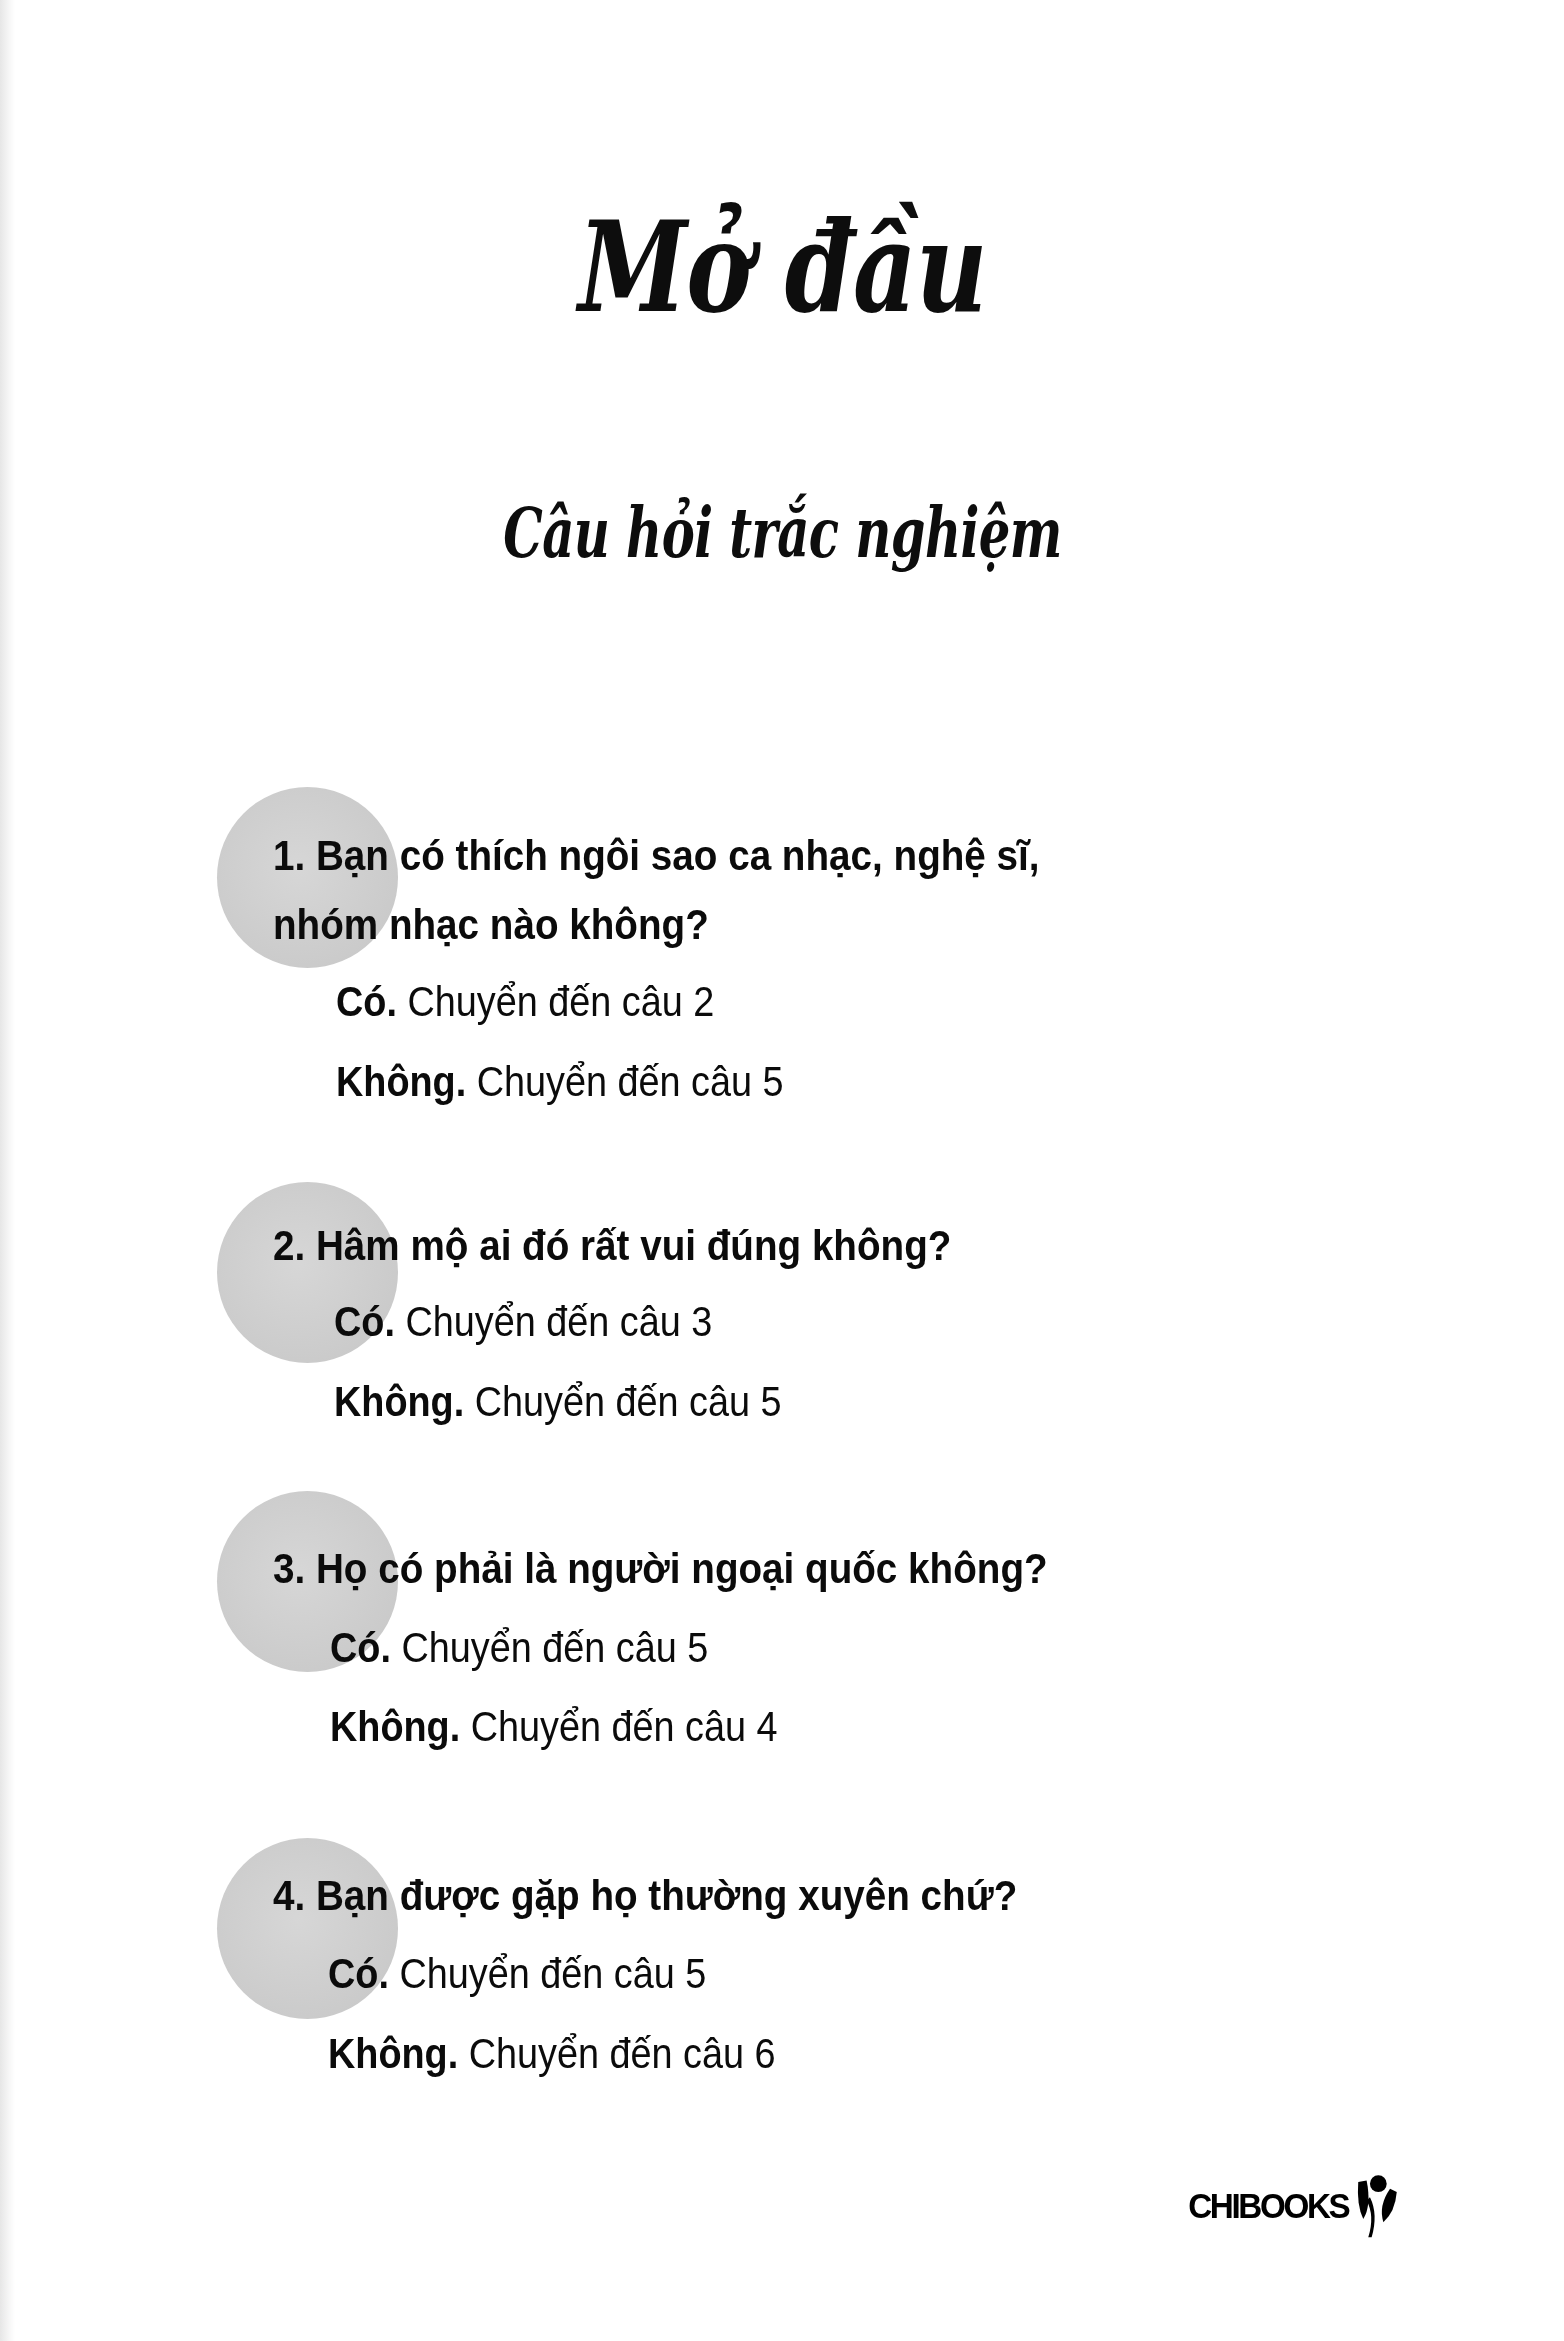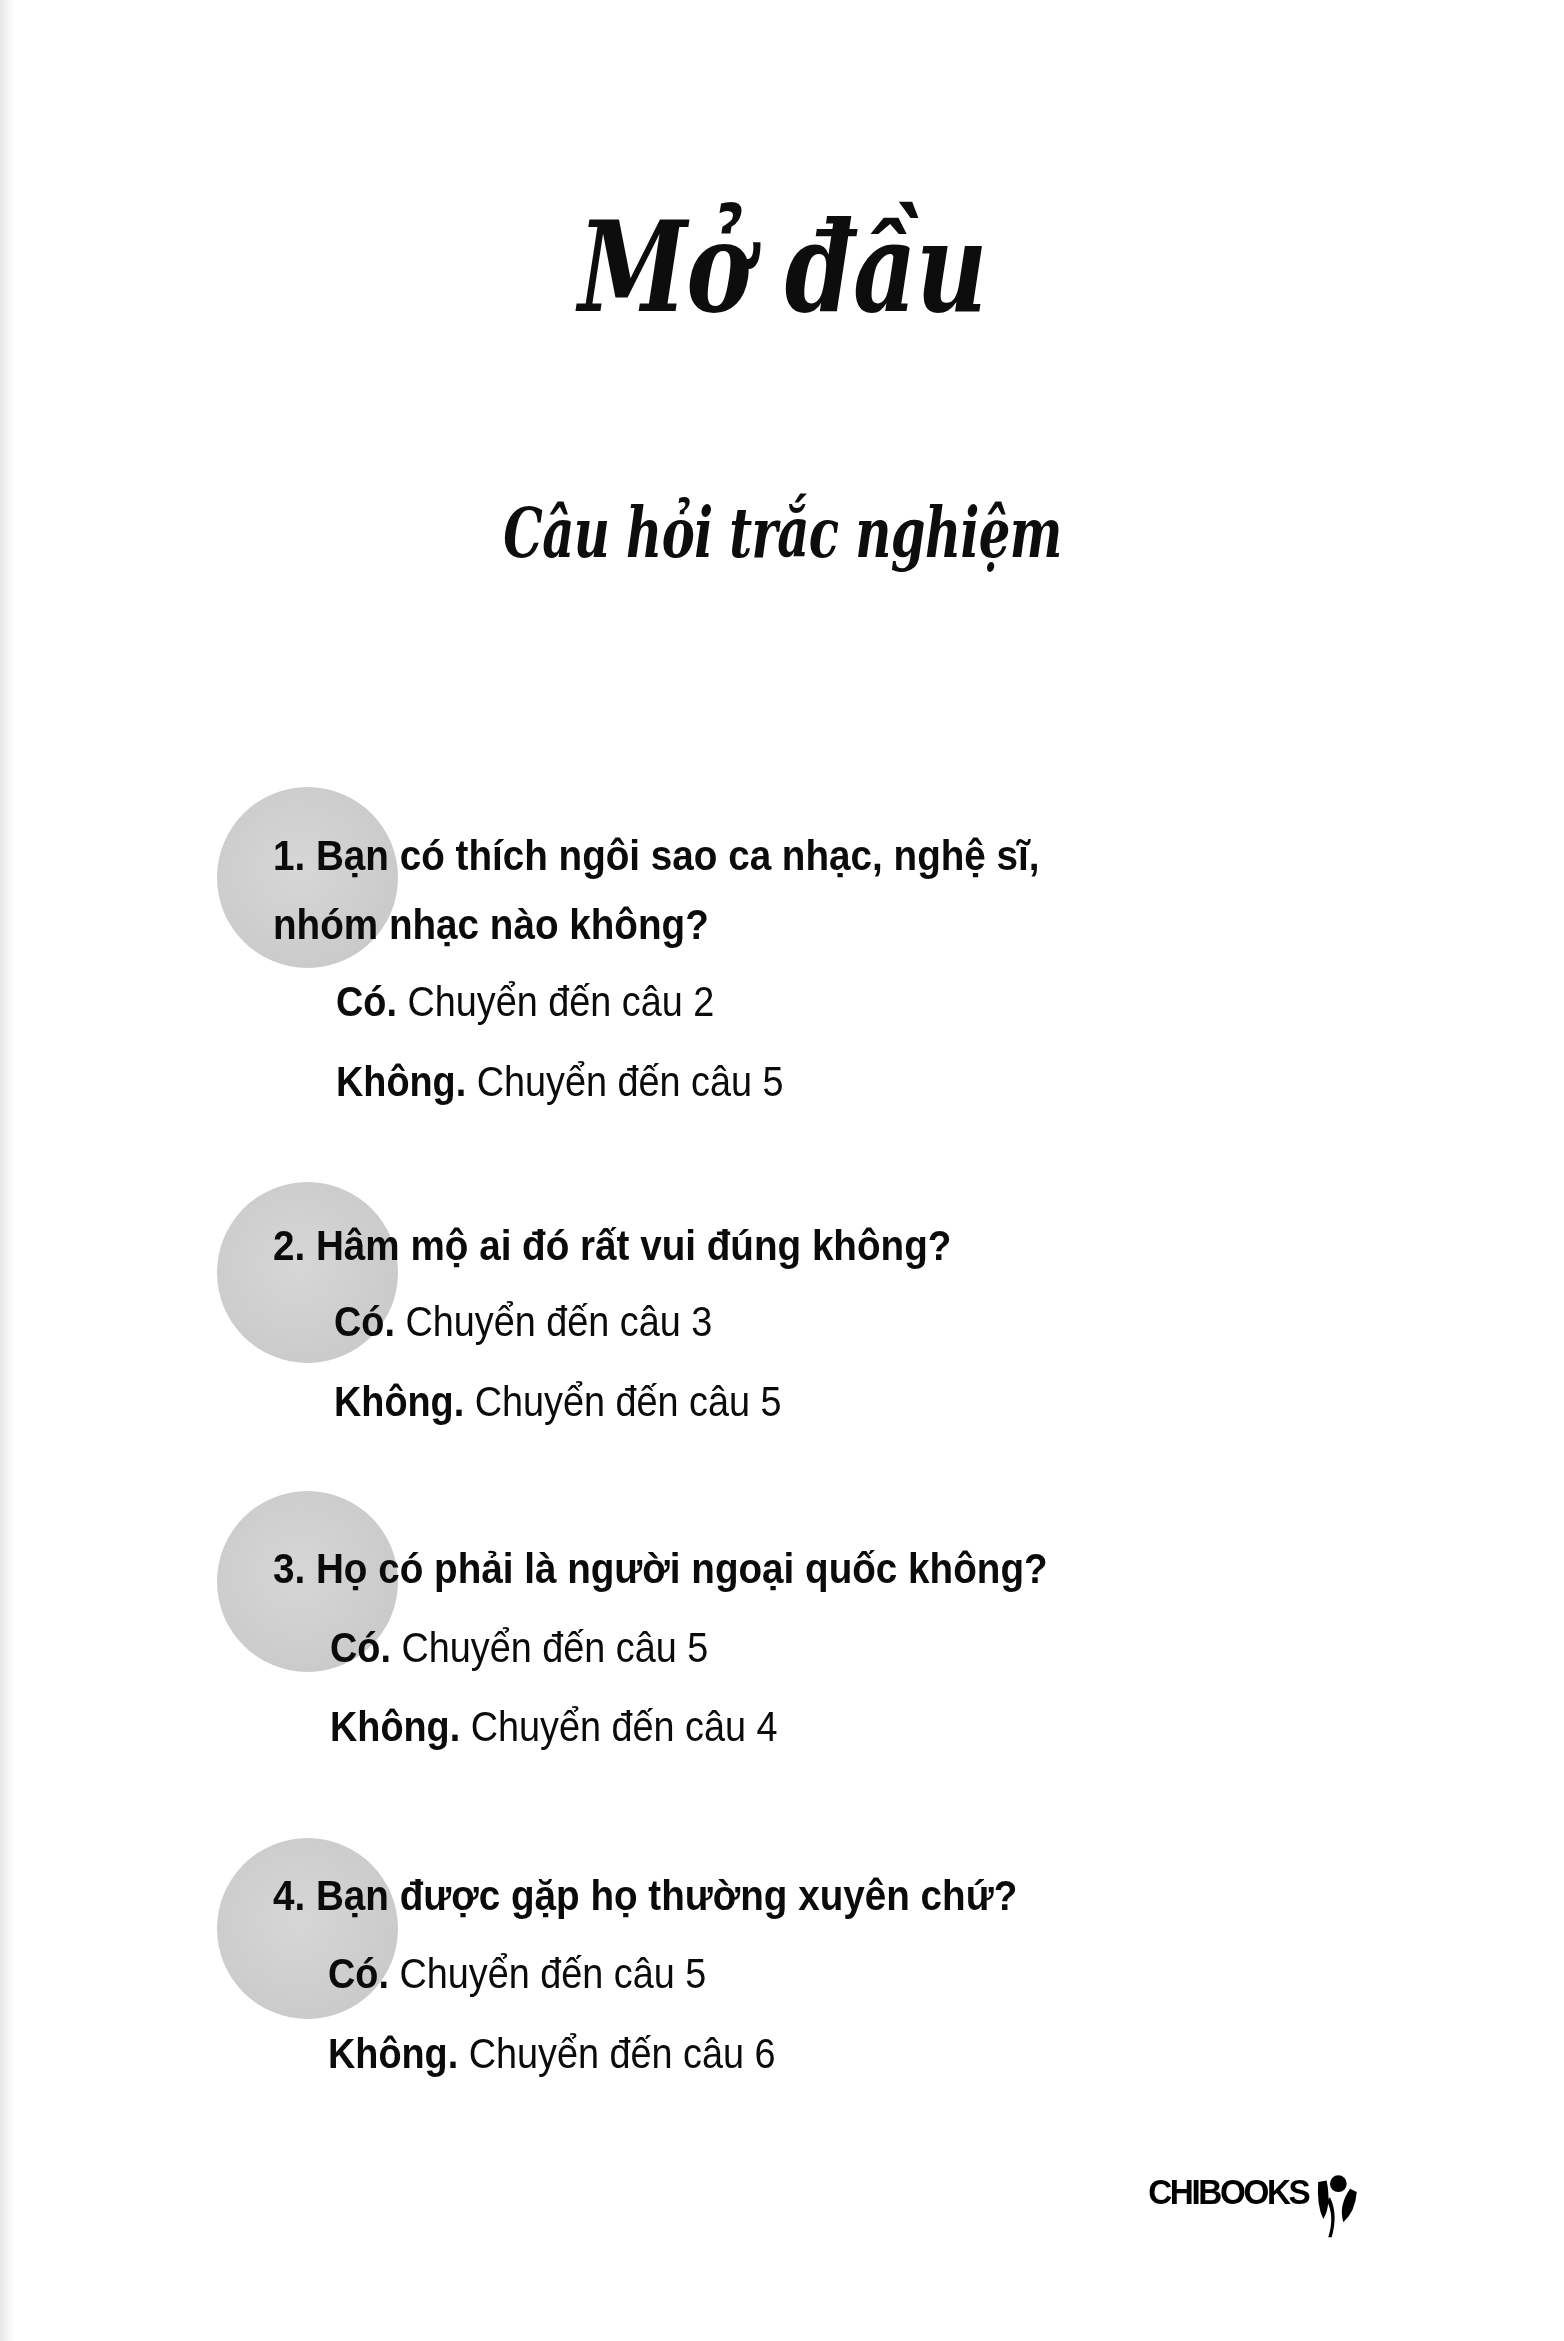--- a/index.html
+++ b/index.html
@@ -31,21 +31,21 @@
     font-family: "Liberation Sans", sans-serif; font-weight: bold;
     font-size: 42px; line-height: 69px; color: #0b0b0b;
     transform: scaleX(0.92); transform-origin: left;
   }
   .answer {
     position: absolute; font-family: "Liberation Sans", sans-serif;
     font-size: 42px; color: #0b0b0b; transform: scaleX(0.9); transform-origin: left;
   }
   .answer b { font-weight: bold; }
   .logo {
-    position: absolute; left: 1144px; top: 2172px; display: flex; align-items: flex-start;
+    position: absolute; left: 1184px; top: 2172px; display: flex; align-items: center;
   }
   .logo-text {
     font-family: "Liberation Sans", sans-serif; font-weight: bold; font-size: 35px;
     letter-spacing: -2.5px; color: #000; transform: scaleX(0.95);
   }
 </style>
 </head>
 <body>
 
 <div class="page-edge"></div>

